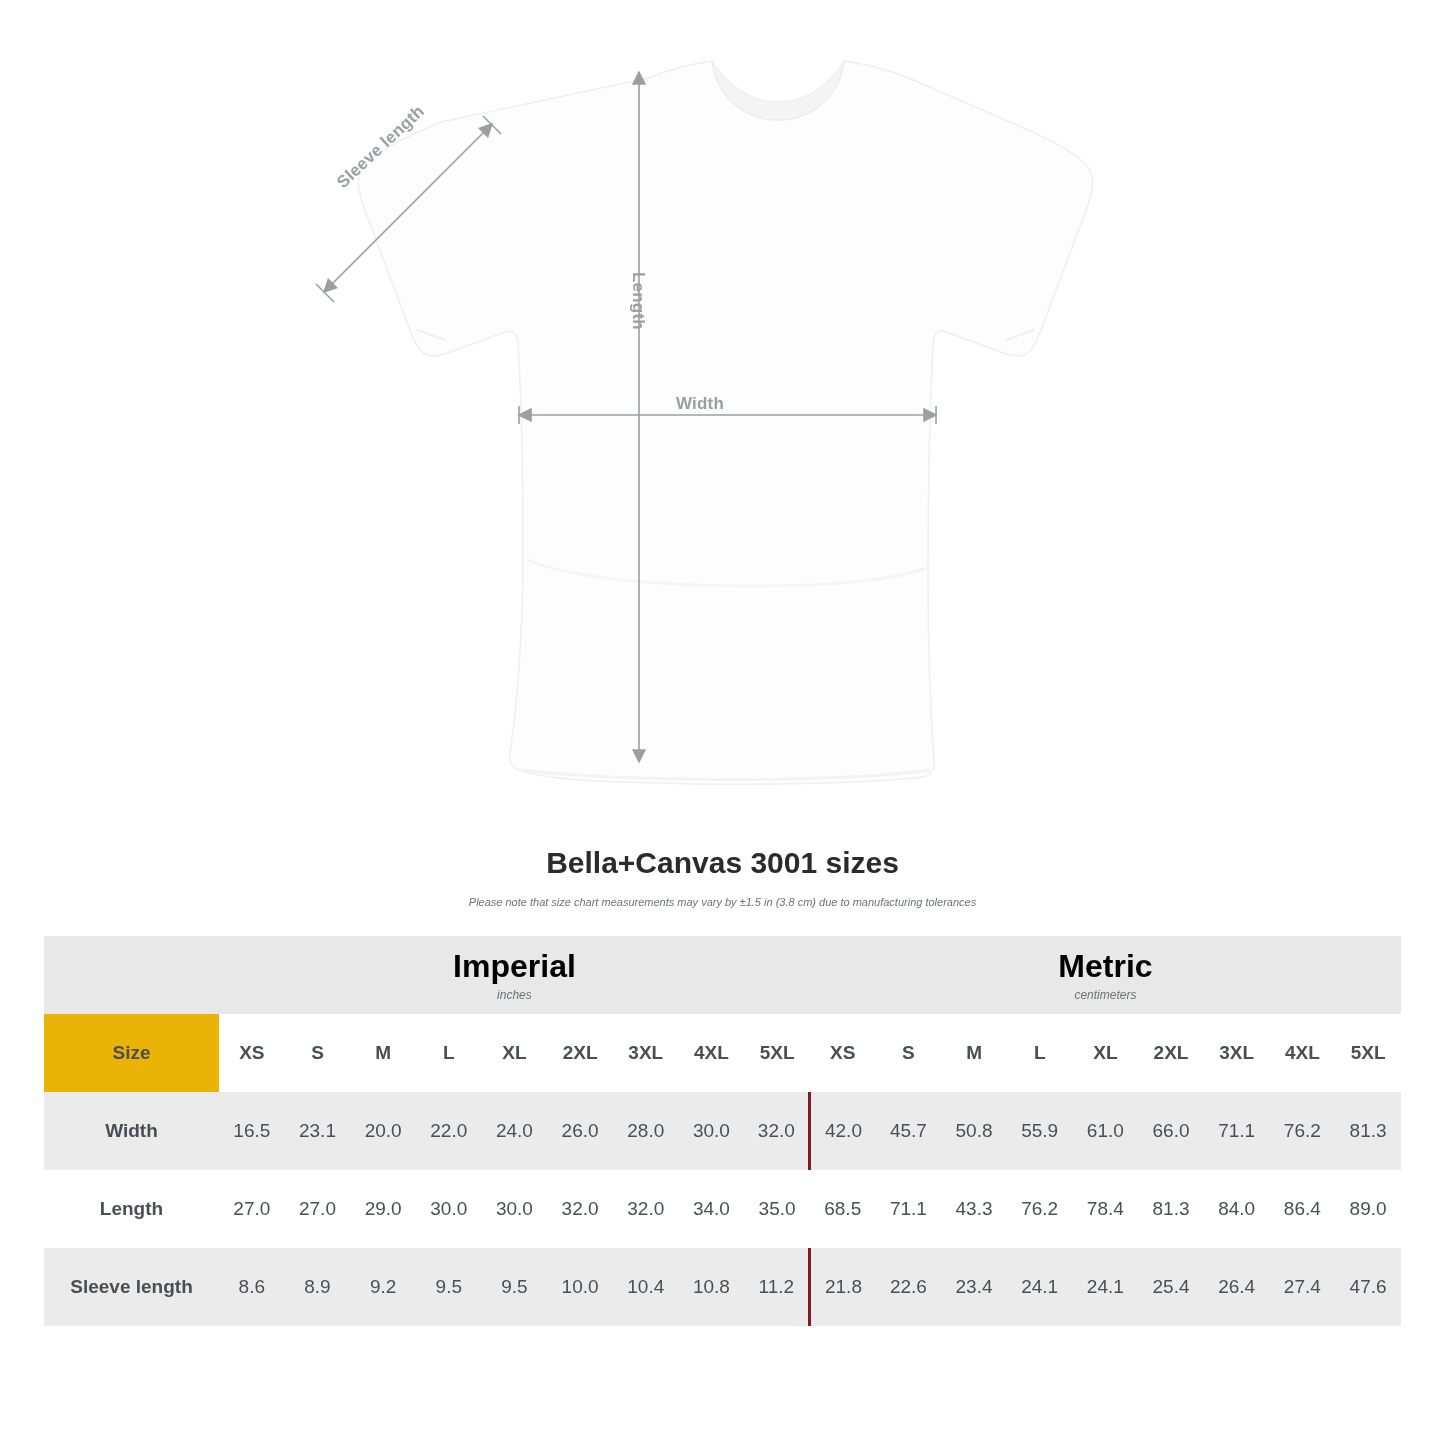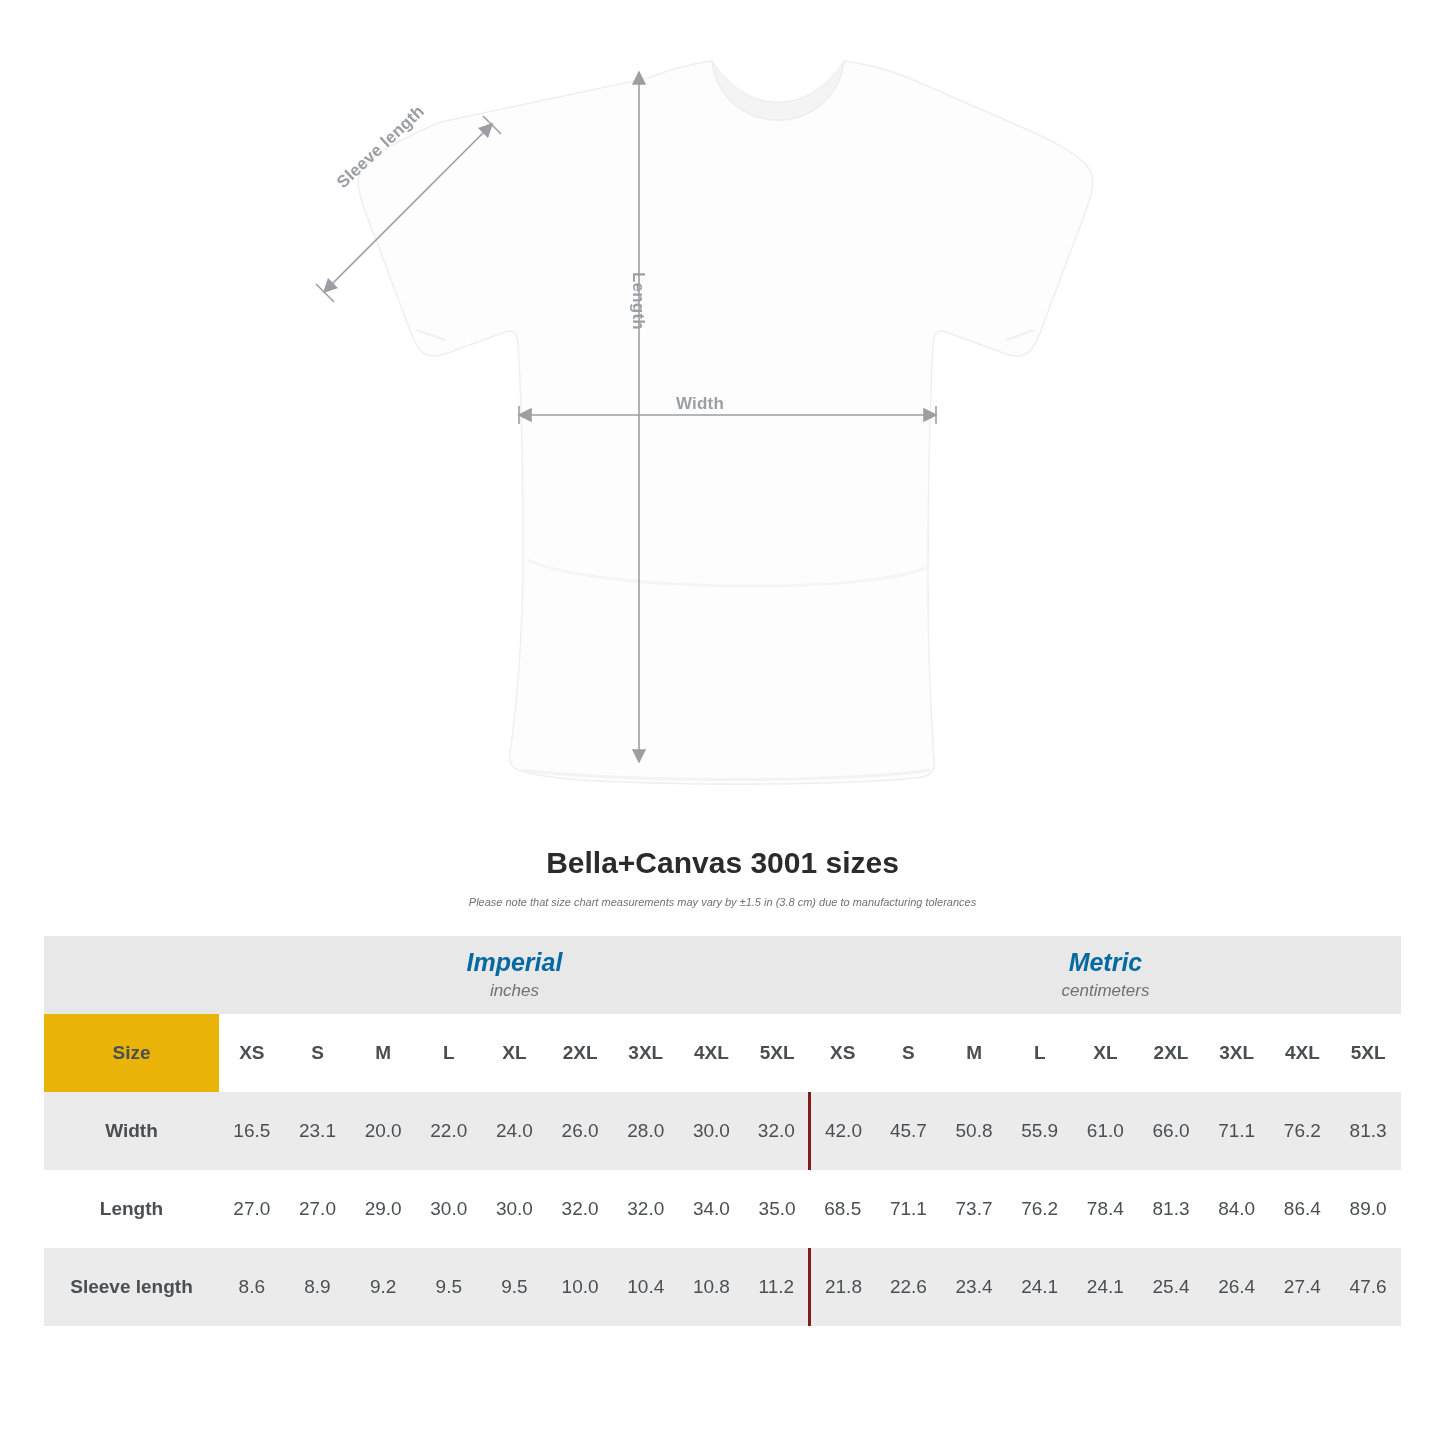--- a/index.html
+++ b/index.html
@@ -92,28 +92,27 @@
     border: none;
     padding: 0;
     height: 78px;
   }
   .col-rowlabel { width: 175px; }
   .unit-head {
     background: #e8e8e8;
     height: 116px;
   }
   .unit-head .unit-name {
-    font-size: 25px;
-    font-style: italic;
-    font-weight: bold;
-    color: #0369a1;
+    font-size: 32px;
+    font-weight: bold;
+    color: #000000;
     line-height: 1.25;
   }
   .unit-head .unit-sub {
-    font-size: 17px;
+    font-size: 12px;
     font-style: italic;
     color: #6e7276;
     line-height: 1.5;
   }
   tr.row-head td { background: #eab308; }
   tr.row-band td { background: #ebebeb; }
   tr.row-plain td { background: #ffffff; }
   td.rowlabel {
     font-weight: bold;
     color: #3c4145;
@@ -272,21 +271,21 @@
           <td>27.0</td>
           <td>29.0</td>
           <td>30.0</td>
           <td>30.0</td>
           <td>32.0</td>
           <td>32.0</td>
           <td>34.0</td>
           <td>35.0</td>
           <td class="sep-left">68.5</td>
           <td>71.1</td>
-          <td>73.7</td>
+          <td>43.3</td>
           <td>76.2</td>
           <td>78.4</td>
           <td>81.3</td>
           <td>84.0</td>
           <td>86.4</td>
           <td>89.0</td>
         </tr>
 
         <tr class="row-band">
           <td class="rowlabel">Sleeve length</td>

